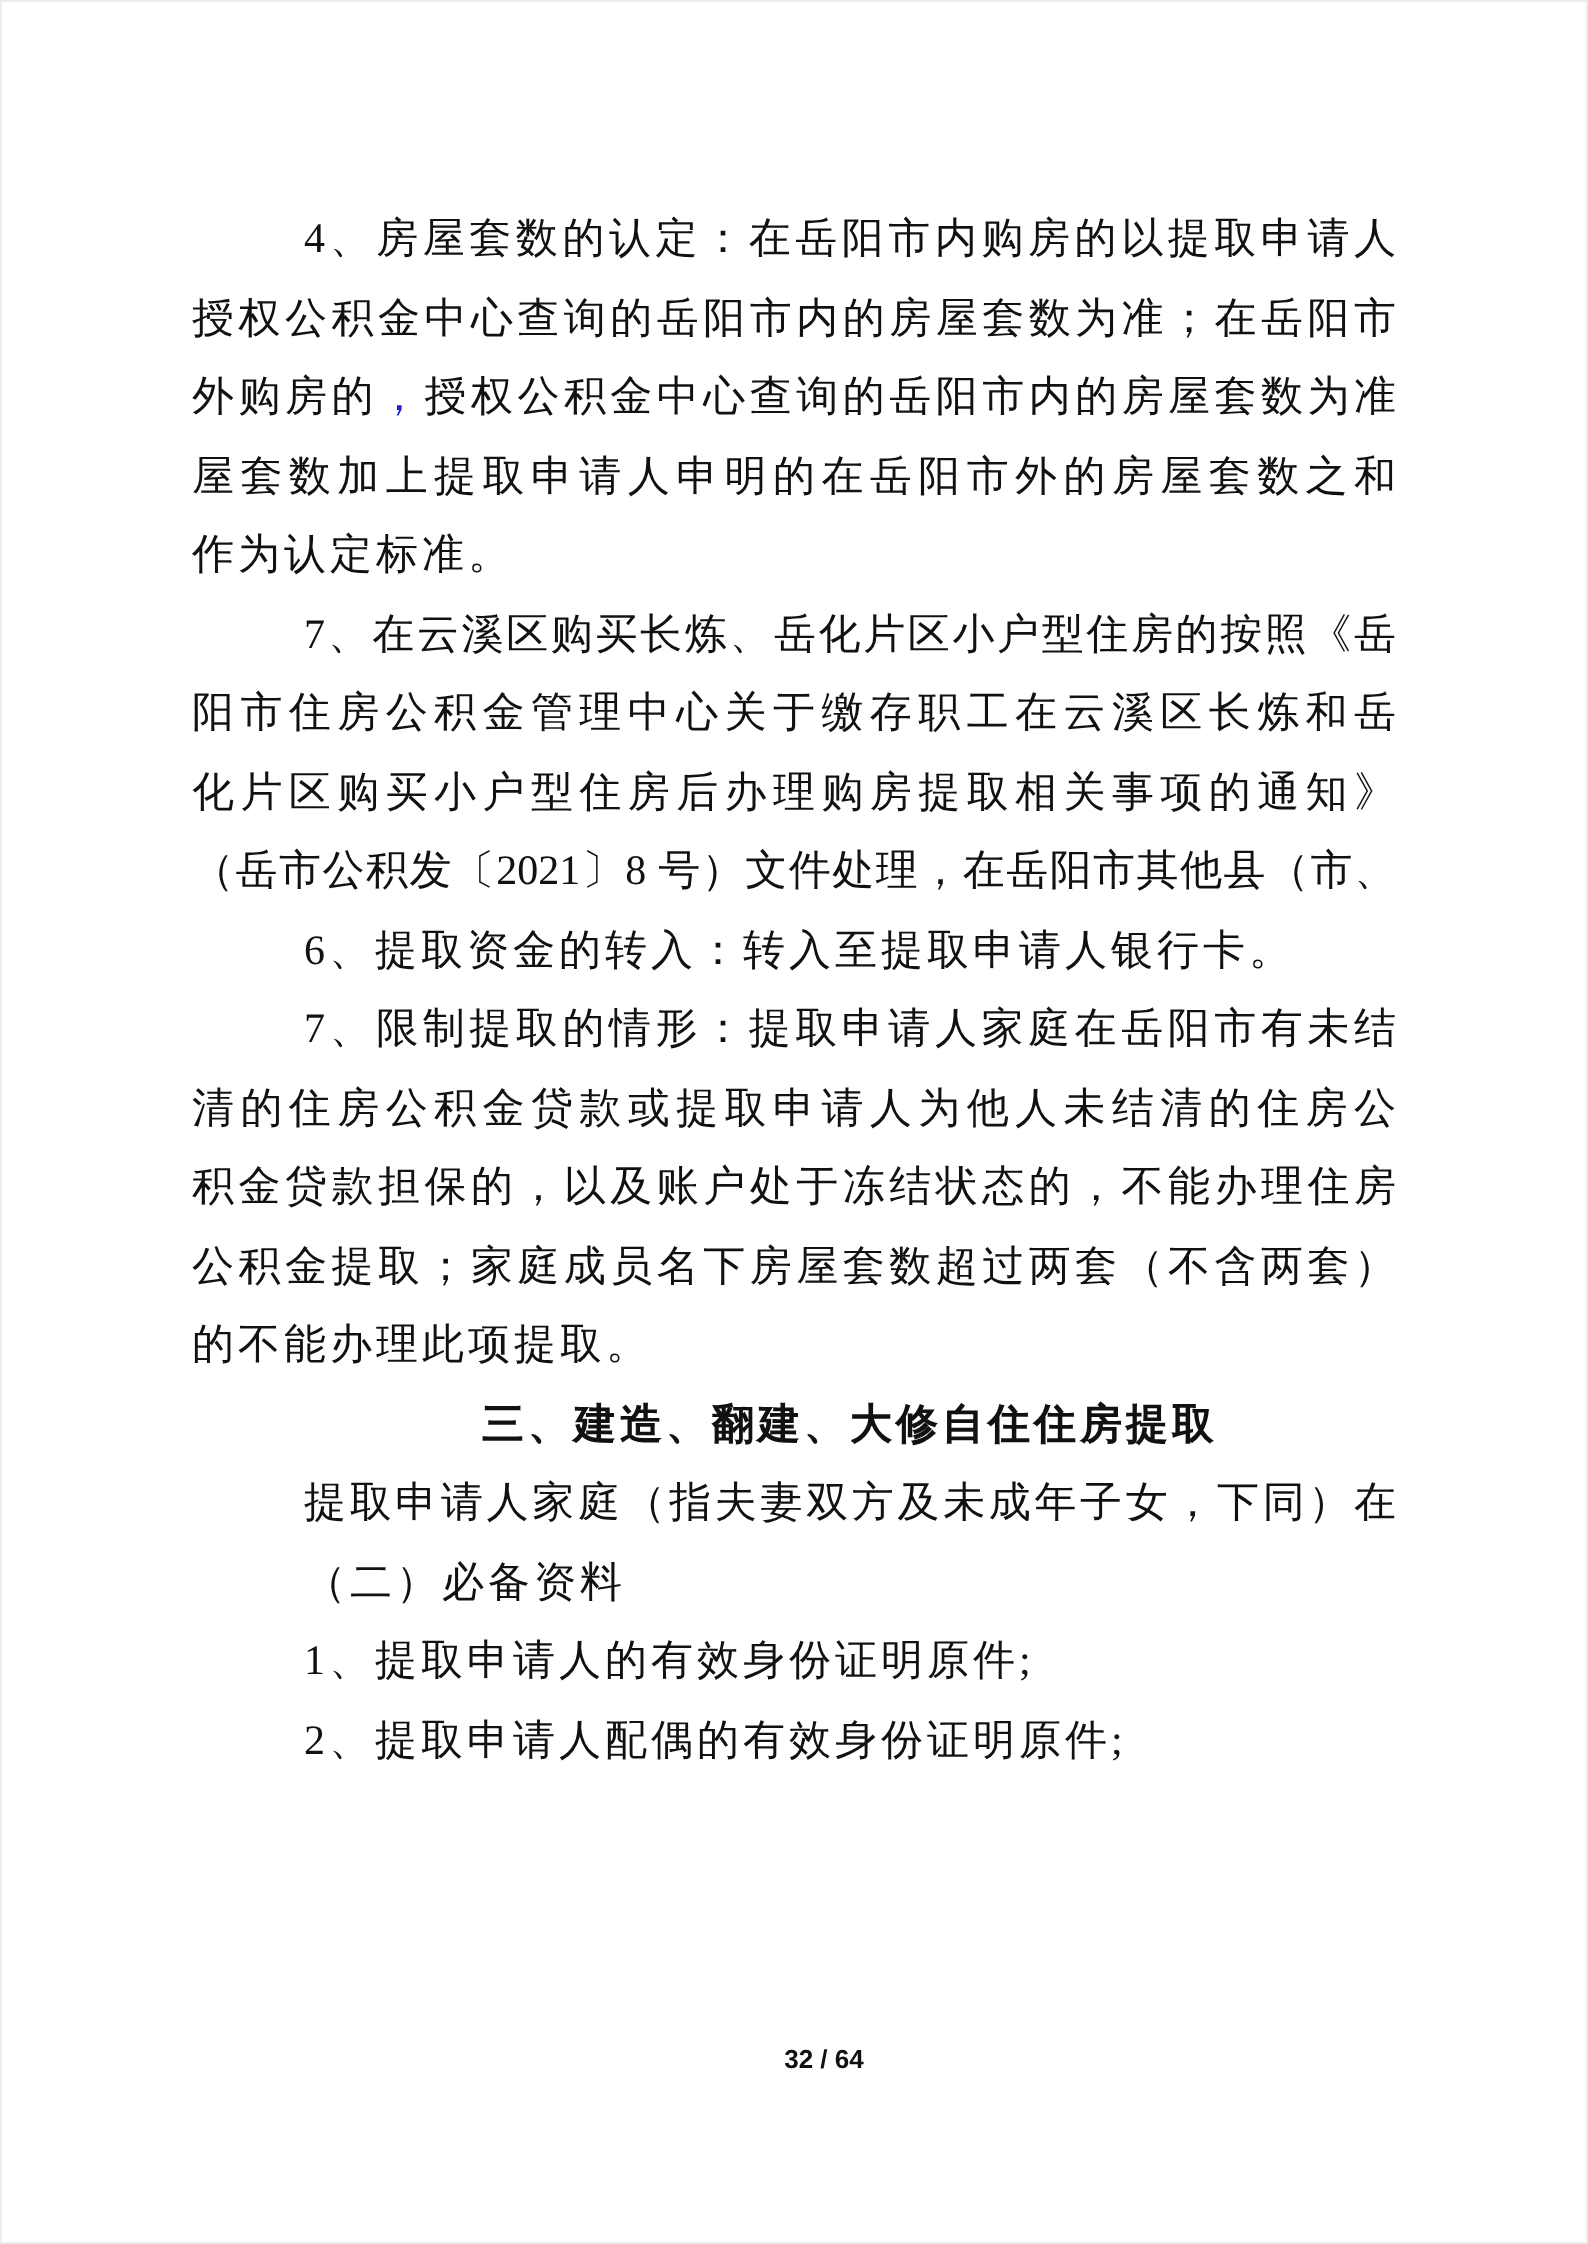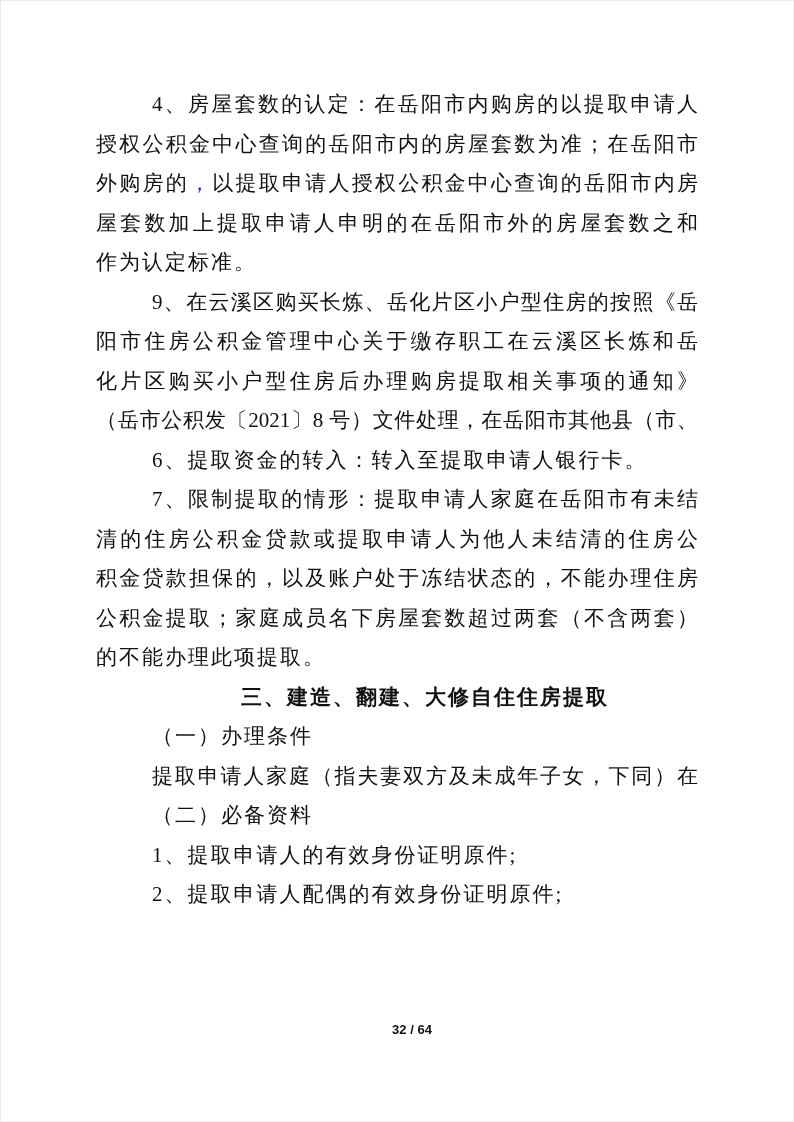--- a/index.html
+++ b/index.html
@@ -16,21 +16,21 @@
     color: #111111;
   }
   .page {
     position: absolute;
     inset: 0;
     background: #ffffff;
     box-shadow: inset 0 0 0 1px #ececea;
   }
   .content {
     position: absolute;
-    top: 85px;
+    top: 100px;
     left: 96px;
     width: 602px;
   }
   .line {
     height: 39.5px;
     line-height: 39.5px;
     font-size: 21px;
     letter-spacing: 2px;
     white-space: nowrap;
     overflow: visible;
@@ -66,40 +66,39 @@
 </style>
 </head>
 <body>
 
 <div class="page">
   <div class="content">
 
     <div class="line fill indent">4、房屋套数的认定：在岳阳市内购房的以提取申请人</div>
     <div class="line fill">授权公积金中心查询的岳阳市内的房屋套数为准；在岳阳市</div>
 
-    <div class="line fill"><span>外购房的</span><span class="blue">，</span><span>以提取申请人授权公积金中心查询的岳阳市内房</span></div>
+    <div class="line fill"><span>外购房的</span><span class="blue">，</span><span>授权公积金中心查询的岳阳市内的房屋套数为准</span></div>
 
     <div class="line fill">屋套数加上提取申请人申明的在岳阳市外的房屋套数之和</div>
     <div class="line">作为认定标准。</div>
 
-    <div class="line fill indent">9、在云溪区购买长炼、岳化片区小户型住房的按照《岳</div>
+    <div class="line fill indent">7、在云溪区购买长炼、岳化片区小户型住房的按照《岳</div>
     <div class="line fill">阳市住房公积金管理中心关于缴存职工在云溪区长炼和岳</div>
     <div class="line fill">化片区购买小户型住房后办理购房提取相关事项的通知》</div>
     <div class="line fill">（岳市公积发〔2021〕8 号）文件处理，在岳阳市其他县（市、</div>
 
     <div class="line indent">6、提取资金的转入：转入至提取申请人银行卡。</div>
 
     <div class="line fill indent">7、限制提取的情形：提取申请人家庭在岳阳市有未结</div>
     <div class="line fill">清的住房公积金贷款或提取申请人为他人未结清的住房公</div>
     <div class="line fill">积金贷款担保的，以及账户处于冻结状态的，不能办理住房</div>
     <div class="line fill">公积金提取；家庭成员名下房屋套数超过两套（不含两套）</div>
     <div class="line">的不能办理此项提取。</div>
 
     <div class="line indent bold">三、建造、翻建、大修自住住房提取</div>
-    <div class="line indent">（一）办理条件</div>
     <div class="line fill indent">提取申请人家庭（指夫妻双方及未成年子女，下同）在</div>
     <div class="line indent">（二）必备资料</div>
     <div class="line indent">1、提取申请人的有效身份证明原件;</div>
     <div class="line indent">2、提取申请人配偶的有效身份证明原件;</div>
 
   </div>
 
   <div class="footer">32 / 64</div>
 </div>
 

